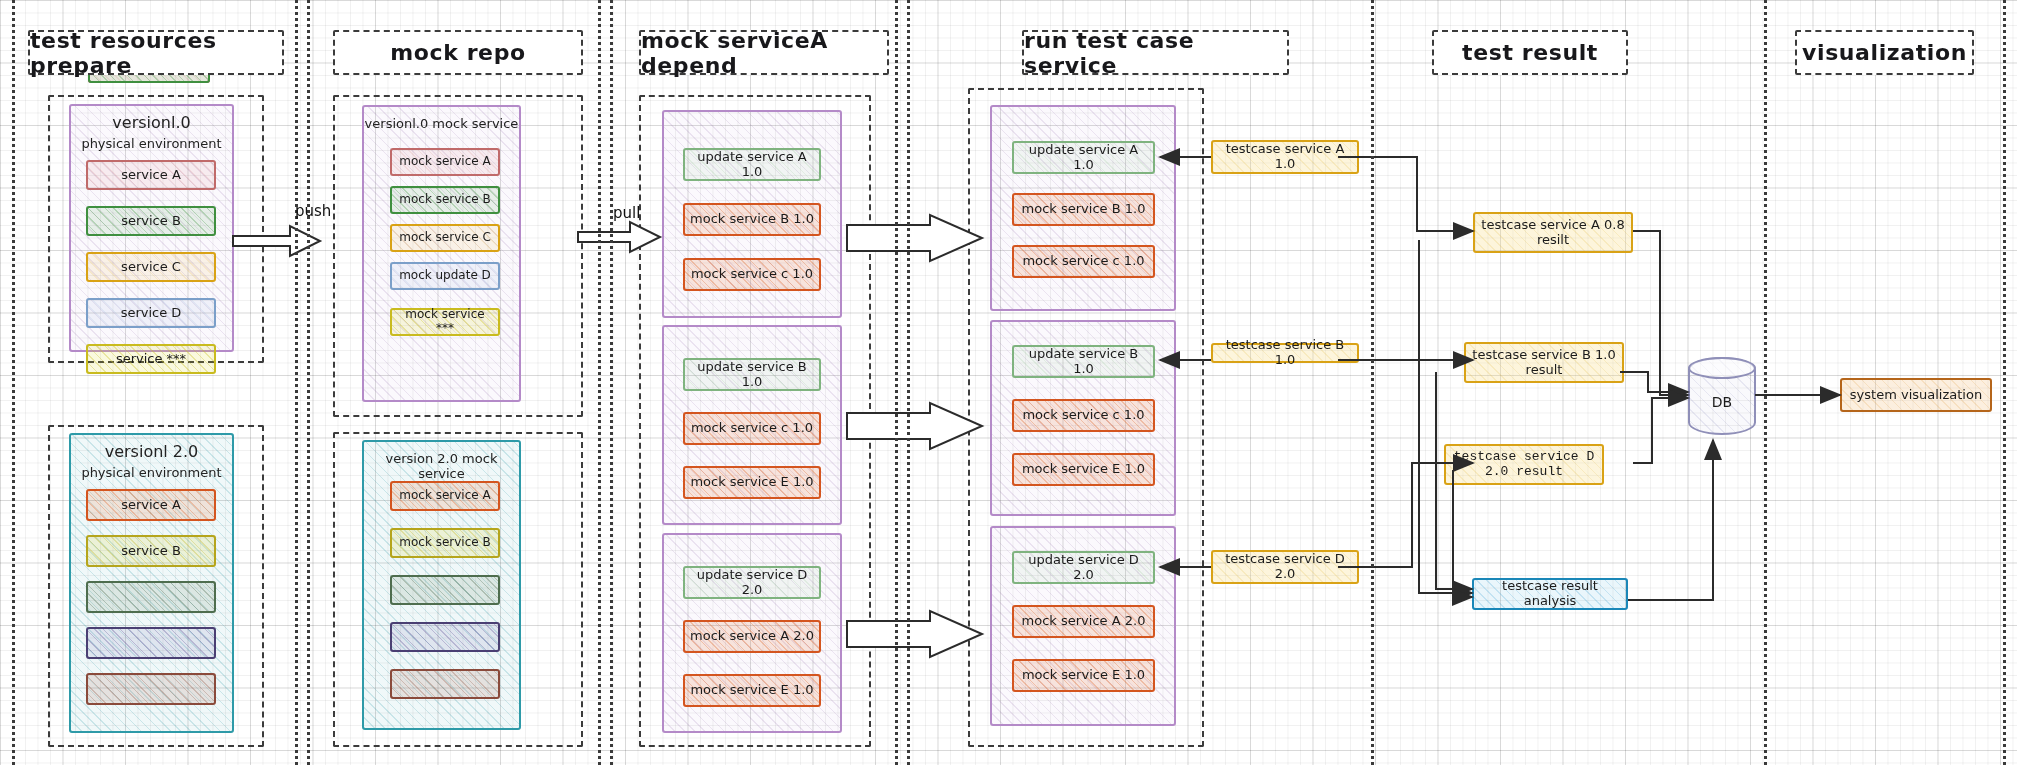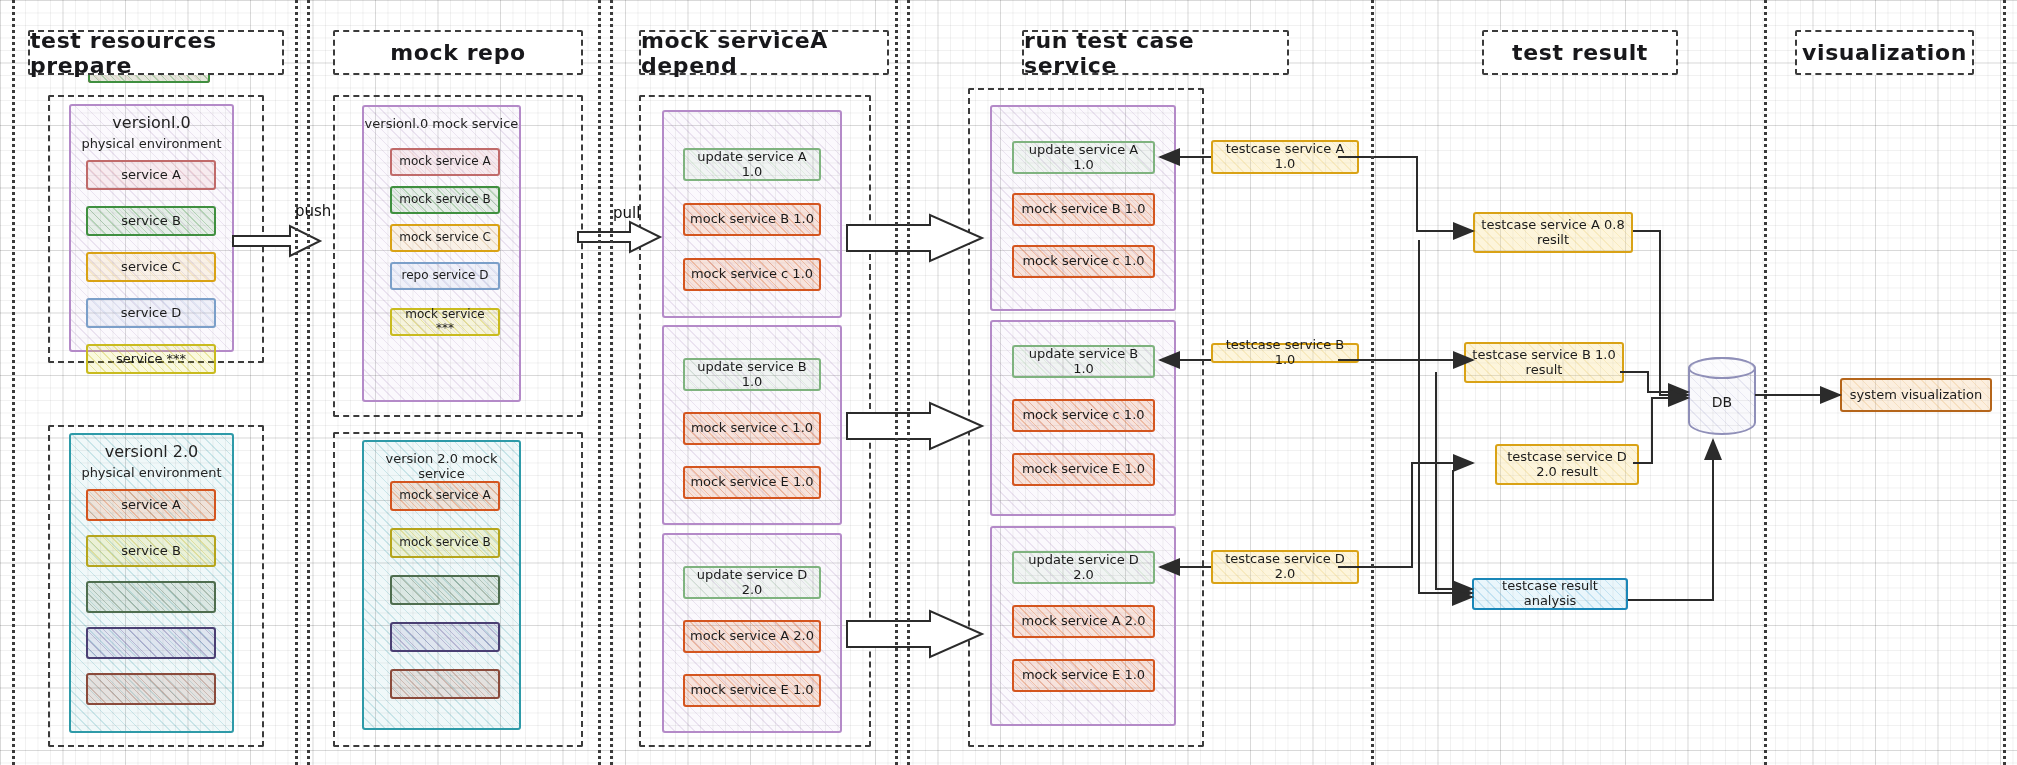--- a/index.html
+++ b/index.html
@@ -205,21 +205,21 @@
 </div>
 <div class="col-head" style="left:333px;top:30px;width:246px;height:41px;">
   <span>mock repo</span>
 </div>
 <div class="col-head" style="left:639px;top:30px;width:246px;height:41px;">
   <span>mock serviceA depend</span>
 </div>
 <div class="col-head" style="left:1022px;top:30px;width:263px;height:41px;">
   <span>run test case service</span>
 </div>
-<div class="col-head" style="left:1482px;top:30px;width:192px;height:41px;">
+<div class="col-head" style="left:1432px;top:30px;width:192px;height:41px;">
   <span>test result</span>
 </div>
 <div class="col-head" style="left:1795px;top:30px;width:175px;height:41px;">
   <span>visualization</span>
 </div>
 
 <div class="edge-label" style="left:295px;top:202px;">push</div>
 <div class="edge-label" style="left:613px;top:204px;">pull</div>
 
 <div class="dash-box" style="left:48px;top:95px;width:212px;height:264px;"></div>
@@ -274,21 +274,21 @@
 <div class="node red" style="left:390px;top:148px;width:110px;height:28px;font-size:12px;">
     <span>mock service A</span>
   </div>
 <div class="node green" style="left:390px;top:186px;width:110px;height:28px;font-size:12px;">
     <span>mock service B</span>
   </div>
 <div class="node amber" style="left:390px;top:224px;width:110px;height:28px;font-size:12px;">
     <span>mock service C</span>
   </div>
 <div class="node blue" style="left:390px;top:262px;width:110px;height:28px;font-size:12px;">
-    <span>repo service D</span>
+    <span>mock update D</span>
   </div>
 <div class="node yellow" style="left:390px;top:308px;width:110px;height:28px;font-size:12px;">
     <span>mock service ***</span>
   </div>
 
 <div class="dash-box" style="left:333px;top:432px;width:246px;height:311px;"></div>
 <div class="group teal" style="left:362px;top:440px;width:159px;height:290px;">
   <div class="group-title gt-small">version 2.0 mock service</div>
 </div>
 <div class="node orange" style="left:390px;top:481px;width:110px;height:30px;font-size:12px;">
@@ -386,21 +386,21 @@
 <div class="node tc" style="left:1211px;top:550px;width:148px;height:34px;">
     <span>testcase service D 2.0</span>
   </div>
 
 <div class="node tc" style="left:1473px;top:212px;width:160px;height:41px;">
     <span>testcase service A 0.8 resilt</span>
   </div>
 <div class="node tc" style="left:1464px;top:342px;width:160px;height:41px;">
     <span>testcase service B 1.0 result</span>
   </div>
-<div class="node tc" style="left:1495px;top:444px;width:144px;height:41px;">
+<div class="node tc" style="left:1444px;top:444px;width:160px;height:41px;font-family:Liberation Mono, monospace;">
     <span>testcase service D 2.0 result</span>
   </div>
 <div class="node cyan" style="left:1472px;top:578px;width:156px;height:32px;">
     <span>testcase result analysis</span>
   </div>
 
 <div class="db" style="left:1688px;top:357px;width:68px;height:78px;">
   <span>DB</span>
 </div>
 

